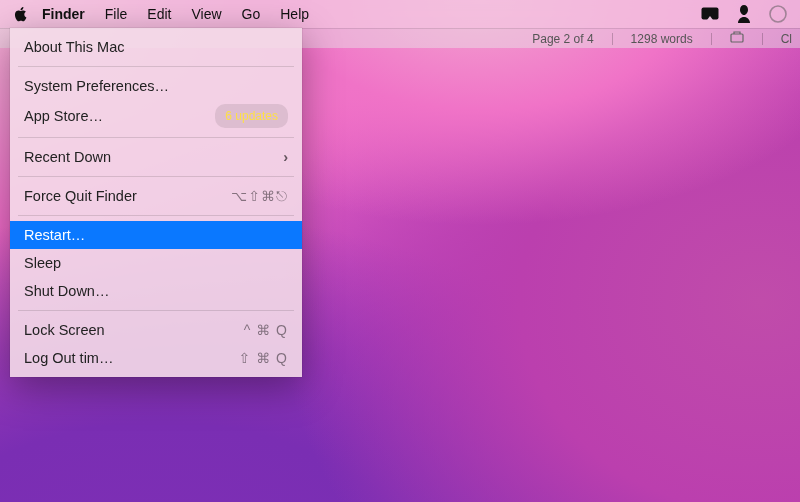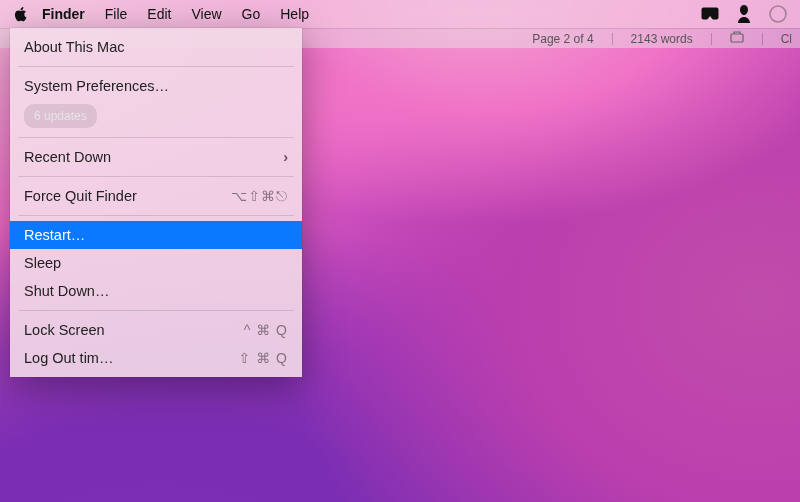--- a/index.html
+++ b/index.html
@@ -98,21 +98,21 @@
     .menu-sep {
       height: 1px;
       background: rgba(0,0,0,0.12);
       margin: 5px 8px;
     }
     .badge {
       background: rgba(0,0,0,0.09);
       border-radius: 10px;
       padding: 2px 10px;
       font-size: 12px;
-      color: #e5e5e5;
+      color: #fde047;
     }
     .shortcut {
       color: rgba(0,0,0,0.45);
       font-size: 14px;
       letter-spacing: 1px;
       font-family: -apple-system, Arial, sans-serif;
     }
     .chevron { color: rgba(0,0,0,0.6); font-weight: 600; }
   </style>
 </head>
@@ -149,41 +149,42 @@
       <svg width="18" height="18" viewBox="0 0 18 18">
           <circle cx="9" cy="9" r="8" fill="none" stroke="#555" stroke-width="1.6"></circle>
         </svg>
     </div>
   </div>
 </div>
 
 <div class="statusbar">
   <span class="part">Page 2 of 4</span>
   <span class="sep"></span>
-  <span class="part">2143 words</span>
+  <span class="part">1298 words</span>
   <span class="sep"></span>
   <span class="part">
     <svg width="14" height="12" viewBox="0 0 14 12">
         <rect x="1" y="3" width="12" height="8" rx="1" fill="none" stroke="#666" stroke-width="1.2"></rect>
         <path d="M4 3 V1 H10 V3" stroke="#666" stroke-width="1.2" fill="none"></path>
       </svg>
   </span>
   <span class="sep"></span>
   <span class="part">Cl</span>
 </div>
 
 <div class="dropdown">
   <div class="menu-item">
     <span class="label">About This Mac</span>
   </div>
   <div class="menu-sep"></div>
   <div class="menu-item">
     <span class="label">System Preferences…</span>
   </div>
   <div class="menu-item">
+    <span class="label">App Store…</span>
     <span class="badge">6 updates</span>
   </div>
   <div class="menu-sep"></div>
   <div class="menu-item">
     <span class="label">Recent Down</span>
     <span class="chevron">›</span>
   </div>
   <div class="menu-sep"></div>
   <div class="menu-item">
     <span class="label">Force Quit Finder</span>

